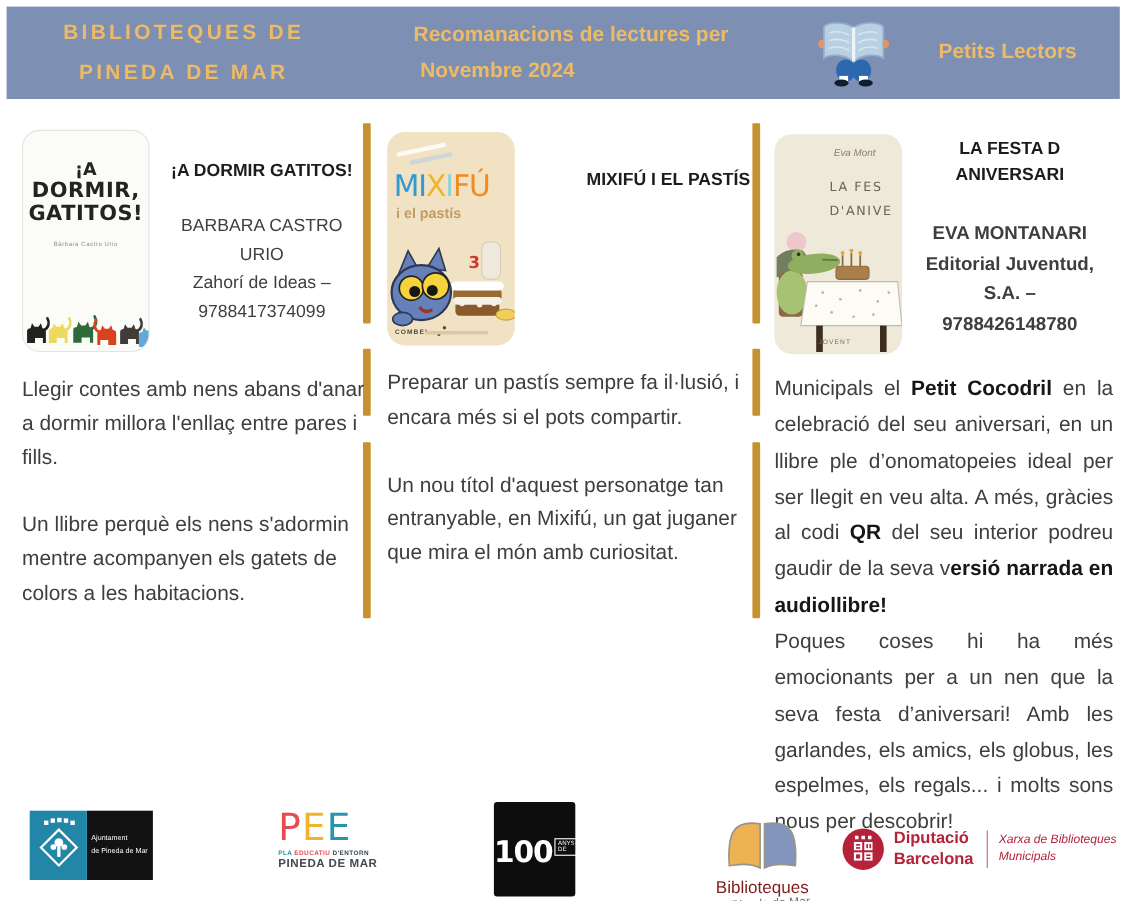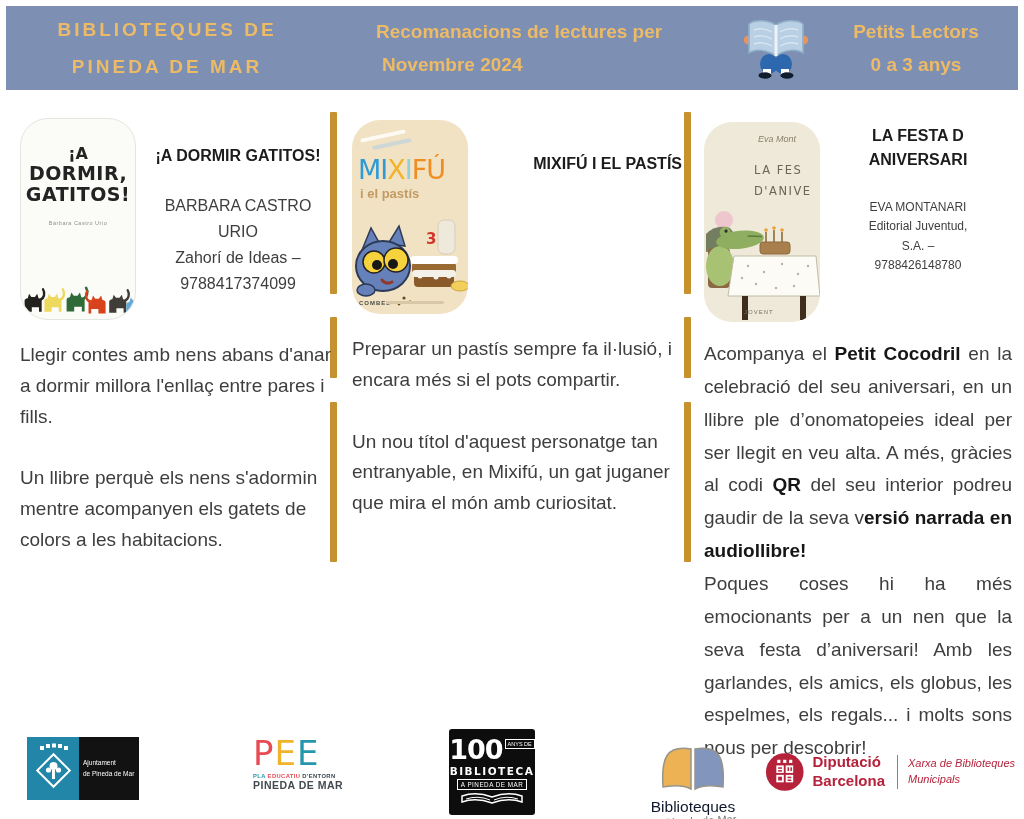--- a/index.html
+++ b/index.html
@@ -32,30 +32,30 @@
   .book-head{display:flex;}
   .meta{flex:1;text-align:center;min-width:0;}
   .meta .btitle{font-weight:700;color:#1c1c1c;font-size:16px;line-height:1.5;}
   .meta .byline{font-size:16px;color:#3f3e3e;line-height:1.62;}
   .col1 .meta{padding-top:26px;padding-left:8px;}
   .col1 .meta .byline{margin-top:25px;}
   .col2 .meta{padding-top:32px;padding-left:6px;text-align:right;}
   .col2 .meta .byline{margin-top:26px;}
   .col3 .meta{padding-top:2px;padding-left:4px;}
   .col3 .meta .btitle{font-size:16px;}
-  .col3 .meta .byline{margin-top:26px;font-size:12px;}
+  .col3 .meta .byline{margin-top:26px;font-size:17px;font-weight:bold;}
 
   .body-text{margin-top:20px;font-size:19px;line-height:1.62;color:#3f3e3e;}
   .body-text p{margin:0;}
   .body-text p + p{margin-top:31px;}
   .col3 .body-text{text-align:justify;line-height:1.73;margin-top:16px;}
   .col3 .body-text b{color:#161616;}
 
   
-  .cover{position:relative;flex:0 0 116px;border-radius:28px;overflow:hidden;}
+  .cover{position:relative;flex:0 0 116px;border-radius:16px;overflow:hidden;}
   .cover1{height:202px;background:#fbfbf8;border:1px solid #e3e6df;box-sizing:border-box;}
   .cover1 .ct{margin-top:26px;text-align:center;color:#232323;font-family:"DejaVu Sans",sans-serif;
               font-weight:700;}
   .cover1 .ct .a{font-size:16px;display:block;line-height:1.1;}
   .cover1 .ct .b{font-size:19px;display:block;line-height:1.15;letter-spacing:.5px;}
   .cover1 .cauthor{margin-top:14px;text-align:center;font-size:5.5px;color:#8f8f8f;letter-spacing:.5px;}
   .cover1 svg.cats{position:absolute;bottom:2px;left:0;}
 
   .cover2{height:194px;background:#f2e2c4;}
   .cover2 .streak{position:absolute;height:4px;border-radius:2px;transform:rotate(-12deg);}
@@ -90,30 +90,30 @@
              justify-content:center;padding-left:4px;overflow:hidden;}
   .aj .label span{font-size:6.5px;line-height:1.6;white-space:nowrap;}
 
   .pee{left:253px;top:736px;width:96px;text-align:left;}
   .pee .big{font-size:34px;font-weight:400;line-height:1;font-family:"DejaVu Sans",sans-serif;letter-spacing:1px;}
   .pee .big .p1{color:#e84a52;} .pee .big .p2{color:#f0b42a;} .pee .big .p3{color:#2596ab;}
   .pee .sub{margin-top:3px;font-size:5.8px;font-weight:700;letter-spacing:.4px;white-space:nowrap;}
   .pee .sub .w1{color:#2596ab;} .pee .sub .w2{color:#e84a52;} .pee .sub .w3{color:#37474f;}
   .pee .place{font-size:10.5px;font-weight:700;color:#434a4f;letter-spacing:.5px;white-space:nowrap;}
 
-  .cent{left:449px;top:729px;width:86px;height:86px;background:#0d0d0d;border-radius:3px;color:#fff;
-        display:flex;flex-direction:column;align-items:center;padding-top:7px;box-sizing:border-box;}
+  .cent{left:449px;top:729px;width:74px;height:86px;background:#0d0d0d;border-radius:3px;color:#fff;
+        display:flex;flex-direction:row;align-items:center;padding-top:7px;box-sizing:border-box;}
   .cent .row1{display:flex;align-items:center;}
   .cent .num{font-size:27px;font-weight:800;font-family:"DejaVu Sans",sans-serif;letter-spacing:-1px;line-height:1;}
   .cent .anys{font-size:5.5px;border:1px solid #fff;padding:1px 2px;margin-left:2px;transform:translateY(-6px);}
   .cent .bib{font-size:10.5px;font-weight:700;letter-spacing:1.5px;margin-top:2px;font-family:"DejaVu Sans",sans-serif;}
   .cent .place{font-size:6.3px;border:1px solid #fff;padding:1px 3px;margin-top:2px;letter-spacing:.5px;}
 
   .bpm{left:637px;top:737px;width:112px;text-align:center;}
-  .bpm .t1{font-size:15.5px;color:#0f172a;margin-top:1px;}
+  .bpm .t1{font-size:15.5px;color:#7f1d1d;margin-top:1px;}
   .bpm .t2{font-size:11px;color:#76756e;transform:rotate(-3deg);margin-top:-1px;}
 
   .dip{left:765px;top:751px;width:250px;display:flex;align-items:center;}
   .dip .dtxt{margin-left:8px;font-size:15px;font-weight:700;color:#b5223a;line-height:1.25;white-space:nowrap;}
   .dip .vr{width:1px;height:34px;background:#b5223a;margin:0 10px 0 12px;opacity:.7;}
   .dip .xarxa{font-size:11px;font-style:italic;color:#b5223a;line-height:1.45;white-space:nowrap;}
 </style>
 </head>
 <body>
 
@@ -137,21 +137,20 @@
       <ellipse cx="45" cy="58.5" rx="6.5" ry="3.2" fill="#101d2c"></ellipse>
       <circle cx="6" cy="23" r="4.2" fill="#e8945c"></circle>
       <circle cx="62" cy="23" r="4.2" fill="#e8945c"></circle>
       <path d="M34 8 C26 2.5 12 2.5 7 7 L7 36 C13 31.5 26 32.5 34 39 C42 32.5 55 31.5 61 36 L61 7 C56 2.5 42 2.5 34 8 Z" fill="#b8cfe4" stroke="#8fafc9" stroke-width="1.5"></path>
       <path d="M34 8 L34 39" stroke="#eef3f8" stroke-width="3"></path>
       <path d="M12 13 C18 11 25 12 30 15 M12 20 C18 18 25 19 30 22 M12 27 C18 25 25 26 30 29" stroke="#d8e5f0" stroke-width="1.4" fill="none"></path>
       <path d="M56 13 C50 11 43 12 38 15 M56 20 C50 18 43 19 38 22 M56 27 C50 25 43 26 38 29" stroke="#d8e5f0" stroke-width="1.4" fill="none"></path>
     </svg>
     <div class="audience">
       <div>Petits Lectors</div>
-      <div>0 a 3 anys</div>
     </div>
   </header>
 
   <div class="divider" style="left:330px">
     <i class="s1"></i>
       <i class="s2"></i>
       <i class="s3"></i>
   </div>
   <div class="divider" style="left:684px">
     <i class="s1"></i>
@@ -290,21 +289,21 @@
         </div>
         <div class="byline">
           <div>EVA MONTANARI</div>
           <div>Editorial Juventud,</div>
           <div>S.A. –</div>
           <div>9788426148780</div>
         </div>
       </div>
     </div>
     <div class="body-text">
-      <p><span>Acompanya el </span><b>Petit Cocodril</b><span> en la celebració del seu aniversari, en un llibre ple d’onomatopeies ideal per ser llegit en veu alta. A més, gràcies al codi </span><b>QR</b><span> del seu interior podreu gaudir de la seva v</span><b>ersió narrada en audiollibre!</b></p>
+      <p><span>Municipals el </span><b>Petit Cocodril</b><span> en la celebració del seu aniversari, en un llibre ple d’onomatopeies ideal per ser llegit en veu alta. A més, gràcies al codi </span><b>QR</b><span> del seu interior podreu gaudir de la seva v</span><b>ersió narrada en audiollibre!</b></p>
       <p style="margin-top:0">Poques coses hi ha més emocionants per a un nen que la seva festa d’aniversari! Amb les garlandes, els amics, els globus, les espelmes, els regals... i molts sons nous per descobrir!</p>
     </div>
   </section>
 
   <div class="logo aj">
     <div class="crest">
       <svg width="52" height="63" viewBox="0 0 52 63">
         <g fill="#ffffff">
           <rect x="13" y="9" width="4" height="4"></rect>
             <rect x="19" y="7" width="4" height="4"></rect>

